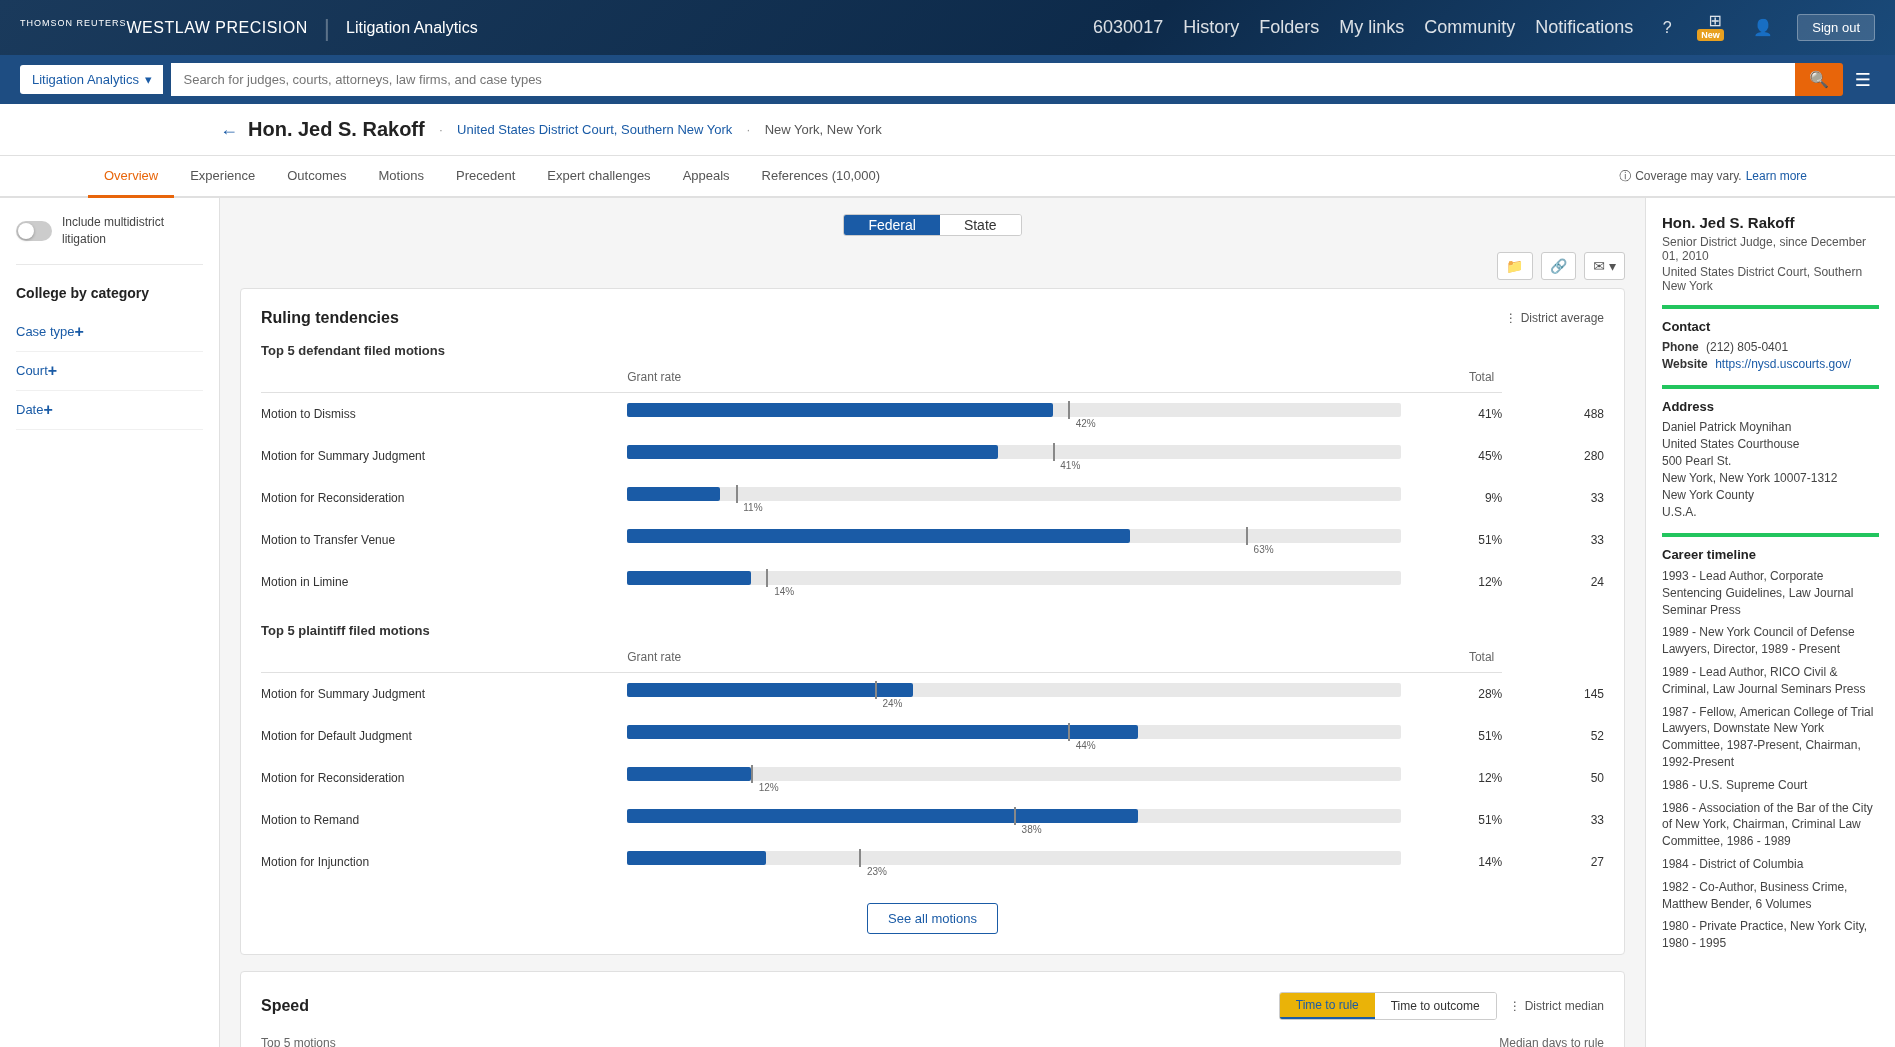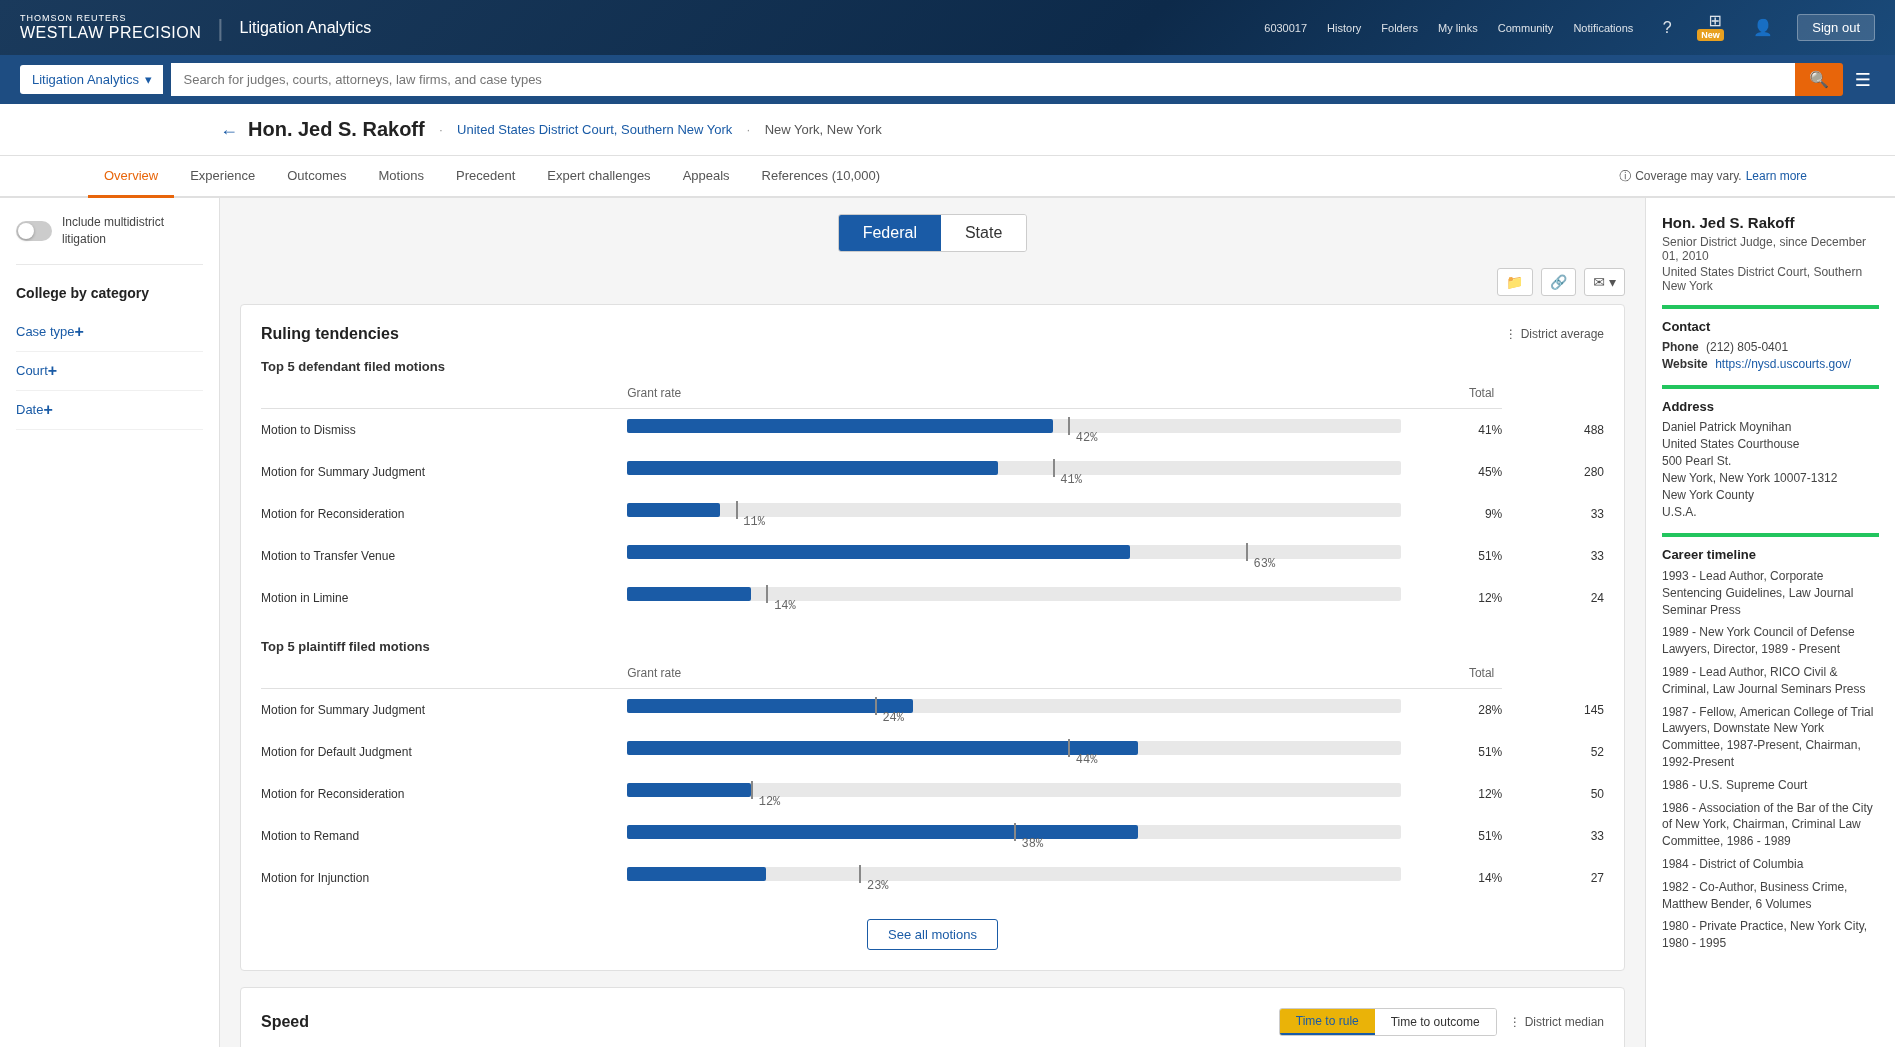--- a/index.html
+++ b/index.html
@@ -9,21 +9,21 @@
     .header {
       background: linear-gradient(135deg, #1a3a5c 0%, #0d2a4a 60%, #1a4a7a 100%);
       padding: 0 20px;
       height: 55px;
       display: flex;
       align-items: center;
       gap: 16px;
     }
     .header-brand {
       display: flex;
-      flex-direction: column;
+      flex-direction: row;
       color: white;
       font-size: 10px;
       line-height: 1.2;
     }
     .header-brand .precision {
       font-size: 16px;
       font-weight: normal;
       letter-spacing: 0.5px;
     }
     .header-app-name {
@@ -33,21 +33,21 @@
     }
     .header-nav {
       margin-left: auto;
       display: flex;
       align-items: center;
       gap: 20px;
     }
     .header-nav a {
       color: rgba(255,255,255,0.85);
       text-decoration: none;
-      font-size: 11px;
+      font-size: 18px;
     }
     .header-icon-btn {
       background: none;
       border: none;
       color: rgba(255,255,255,0.85);
       cursor: pointer;
       font-size: 16px;
       display: flex;
       align-items: center;
       justify-content: center;
@@ -256,25 +256,25 @@
       justify-content: center;
       margin-bottom: 16px;
     }
     .toggle-group {
       display: flex;
       border: 1px solid #ccc;
       border-radius: 3px;
       overflow: hidden;
     }
     .toggle-btn {
-      padding: 9px 24px;
+      padding: 2px 24px;
       border: none;
       background: white;
       cursor: pointer;
-      font-size: 16px;
+      font-size: 14px;
       color: #333;
     }
     .toggle-btn.active {
       background: #1a5ba6;
       color: white;
     }
 
     
     .action-icons {
       display: flex;
@@ -373,23 +373,22 @@
       position: absolute;
       top: 2px;
       height: 18px;
       width: 2px;
       background: #888;
       border-left: 2px dashed #888;
     }
     .bar-label {
       position: absolute;
       bottom: 0;
-      font-size: 12px;
+      font-size: 10px;
       color: #666;
-      font-family: Liberation Mono, monospace;
     }
     .pct-cell {
       font-size: 12px;
       color: #333;
       text-align: right;
       width: 50px;
       padding: 0 8px;
     }
     .total-cell {
       font-size: 12px;

